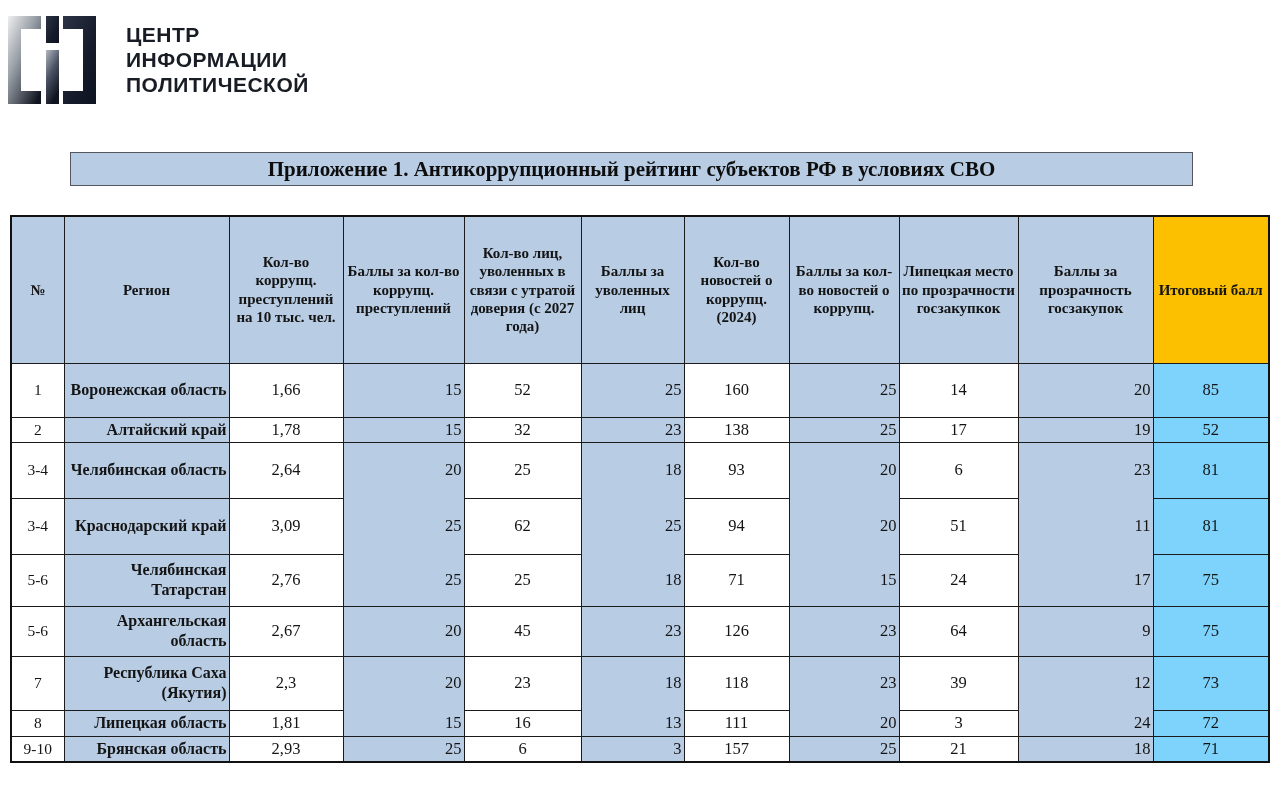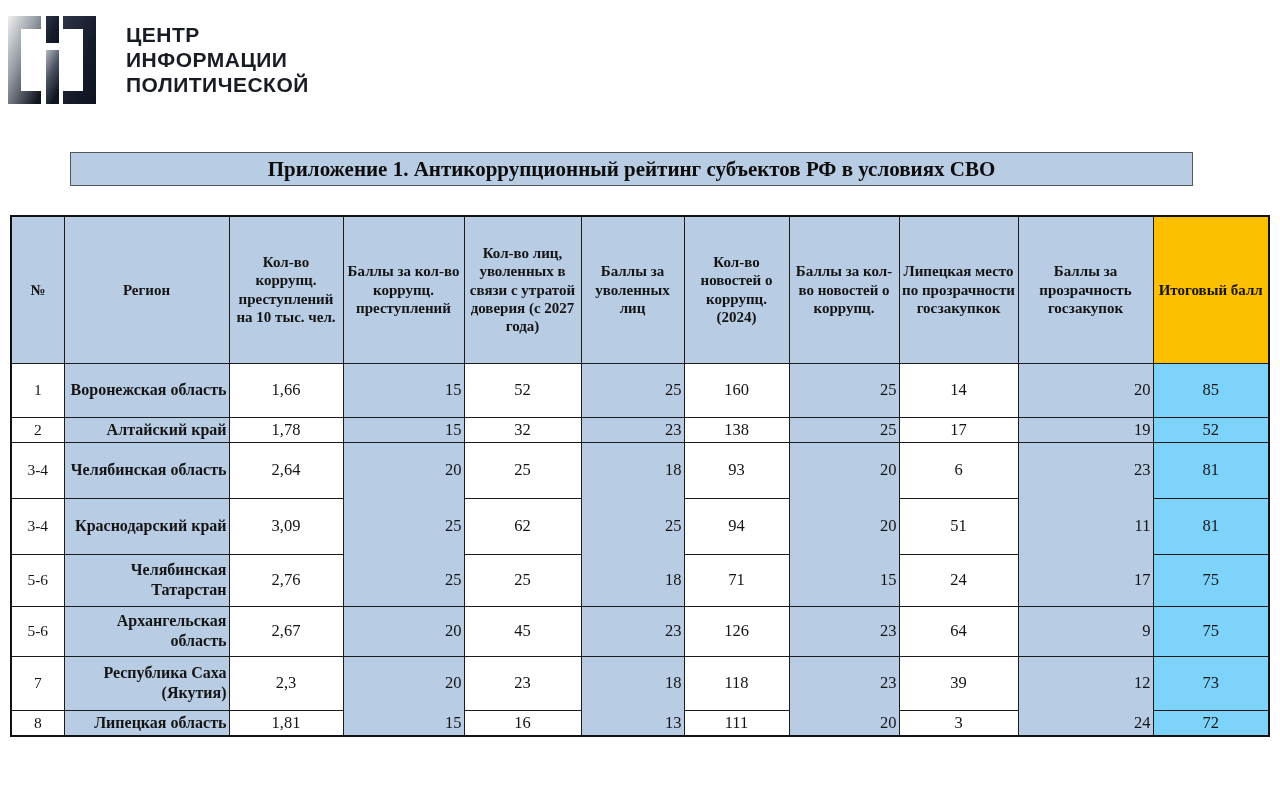--- a/index.html
+++ b/index.html
@@ -199,15 +199,28 @@
           <td class="">1,81</td>
           <td class="c-blue">15</td>
           <td class="">16</td>
           <td class="c-blue">13</td>
           <td class="">111</td>
           <td class="c-blue">20</td>
           <td class="">3</td>
           <td class="c-blue">24</td>
           <td class="c-orange">72</td>
         </tr>
+        <tr style="height: 26px;">
+          <td class="rank-cell">9-10</td>
+          <td class="c-blue region-cell">Брянская область</td>
+          <td class="">2,93</td>
+          <td class="c-blue">25</td>
+          <td class="">6</td>
+          <td class="c-blue">3</td>
+          <td class="">157</td>
+          <td class="c-blue">25</td>
+          <td class="">21</td>
+          <td class="c-blue">18</td>
+          <td class="c-orange">71</td>
+        </tr>
       </tbody>
   </table>
 </div>
 
 </body></html>

